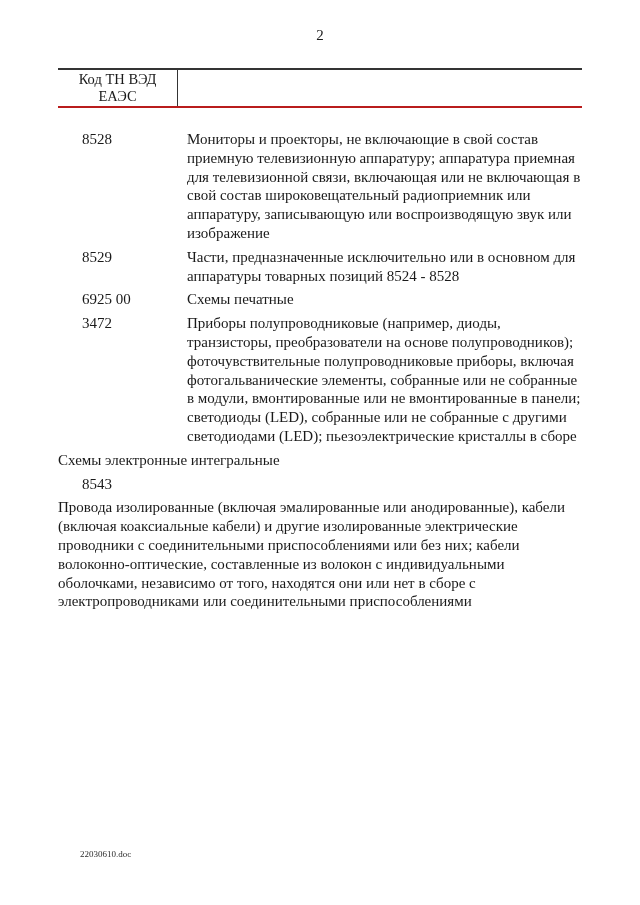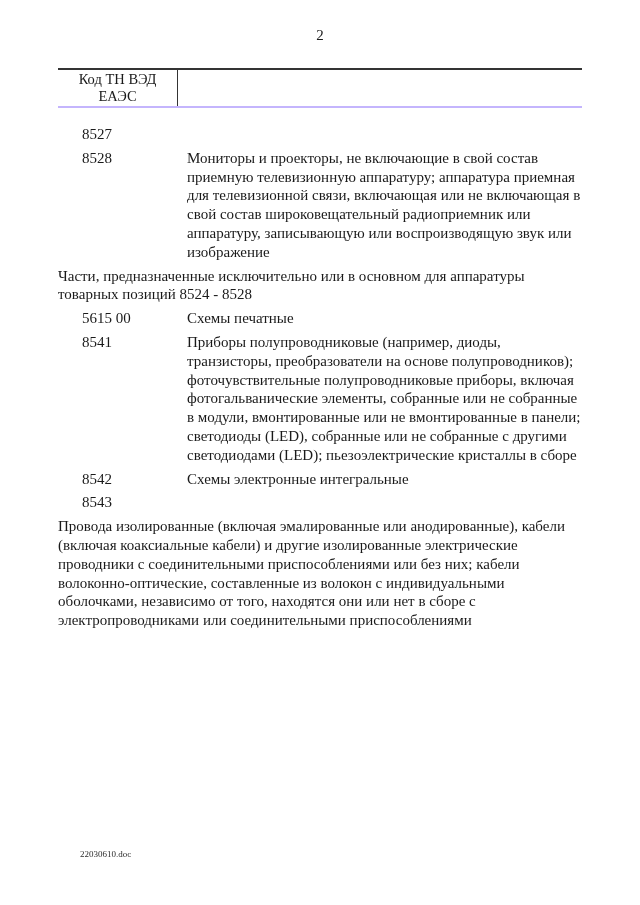--- a/index.html
+++ b/index.html
@@ -26,21 +26,21 @@
   }
   .doc-table {
     position: absolute;
     left: 58px;
     top: 68px;
     width: 524px;
   }
   .thead {
     display: flex;
     border-top: 2px solid #343434;
-    border-bottom: 2px solid #c4b5fd;
+    border-bottom: 2px solid #b91c1c;
     min-height: 35px;
   }
   .th {
     display: flex;
     align-items: center;
     justify-content: center;
     text-align: center;
     font-size: 14.5px;
     line-height: 17px;
     padding: 1px 2px;
@@ -96,39 +96,38 @@
   <div class="page-number">2</div>
 
   <div class="doc-table">
 
     <div class="thead">
       <div class="th th-code">Код ТН ВЭД ЕАЭС</div>
     </div>
 
     <div class="tbody" id="rows">
         <div class="row">
-          <div class="cell-code">8527</div>
         </div>
         <div class="row">
           <div class="cell-code">8528</div>
           <div class="cell-name">Мониторы и проекторы, не включающие в свой состав приемную телевизионную аппаратуру; аппаратура приемная для телевизионной связи, включающая или не включающая в свой состав широковещательный радиоприемник или аппаратуру, записывающую или воспроизводящую звук или изображение</div>
         </div>
         <div class="row">
+          <div class="cell-code">8529</div>
           <div class="cell-name">Части, предназначенные исключительно или в основном для аппаратуры товарных позиций 8524 - 8528</div>
         </div>
         <div class="row">
-          <div class="cell-code">5615 00</div>
+          <div class="cell-code">6925 00</div>
           <div class="cell-name">Схемы печатные</div>
         </div>
         <div class="row">
-          <div class="cell-code">8541</div>
+          <div class="cell-code">3472</div>
           <div class="cell-name">Приборы полупроводниковые (например, диоды, транзисторы, преобразователи на основе полупроводников); фоточувствительные полупроводниковые приборы, включая фотогальванические элементы, собранные или не собранные в модули, вмонтированные или не вмонтированные в панели; светодиоды (LED), собранные или не собранные с другими светодиодами (LED); пьезоэлектрические кристаллы в сборе</div>
         </div>
         <div class="row">
-          <div class="cell-code">8542</div>
           <div class="cell-name">Схемы электронные интегральные</div>
         </div>
         <div class="row">
           <div class="cell-code">8543</div>
         </div>
         <div class="row">
           <div class="cell-name">Провода изолированные (включая эмалированные или анодированные), кабели (включая коаксиальные кабели) и другие изолированные электрические проводники с соединительными приспособлениями или без них; кабели волоконно-оптические, составленные из волокон с индивидуальными оболочками, независимо от того, находятся они или нет в сборе с электропроводниками или соединительными приспособлениями</div>
         </div>
       </div>
 

